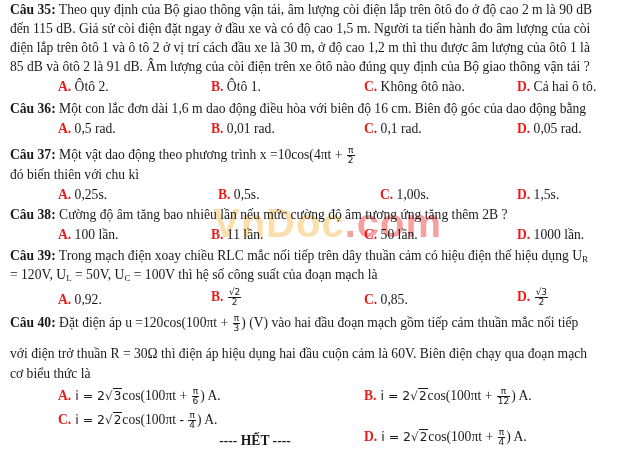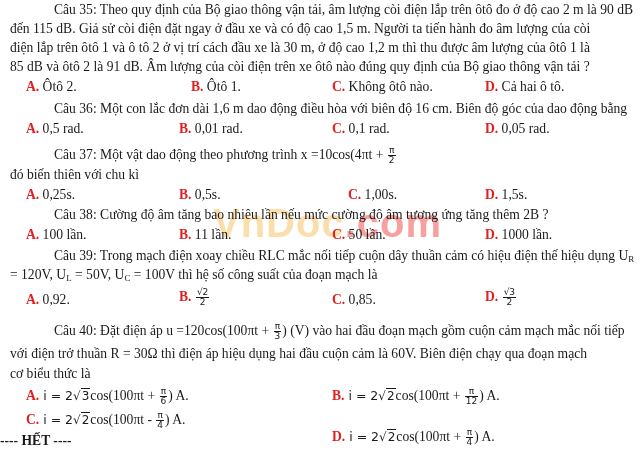--- a/index.html
+++ b/index.html
@@ -2,92 +2,92 @@
 <html><head>
 <meta charset="utf-8">
 <style>
   html, body { margin: 0; padding: 0; background: #ffffff; }
   body {
     width: 640px; height: 451px; overflow: hidden; position: relative;
     font-family: "Liberation Serif", serif; font-size: 13.6px; color: #1a1a1a;
   }
   .page { position: absolute; left: 0; top: 0; width: 640px; height: 451px; }
   .line { position: absolute; left: 10px; white-space: nowrap; line-height: 16px; }
-  .qnum { font-weight: normal; margin-left: 44px; }
-  .opt { position: absolute; white-space: nowrap; line-height: 16px; }
+  .qnum { font-weight: bold; }
+  .opt { position: absolute; white-space: nowrap; line-height: 16px; margin-left: 32px; }
   .lbl { color: #e21e1e; font-weight: bold; }
   .frac { display: inline-block; vertical-align: middle; text-align: center; font-size: 9px; line-height: 9px; margin: 0 1px; font-family: "DejaVu Sans", sans-serif; }
   .frac .num { display: block; border-bottom: 1px solid #1a1a1a; padding: 0 1px; }
   .frac .den { display: block; padding: 0 1px; }
   .sqrt { font-family: "DejaVu Sans", sans-serif; font-size: 12px; }
   .sqrt .rad { border-top: 1px solid #1a1a1a; padding: 0 1px; }
   .sans { font-family: "DejaVu Sans", sans-serif; font-size: 12.5px; }
   .sub { font-size: 9px; vertical-align: -2px; }
   .watermark {
     position: absolute; left: 213px; top: 206px; font-family: "Liberation Sans", sans-serif;
     font-weight: bold; font-size: 40px; letter-spacing: 1px; opacity: 0.45; pointer-events: none; line-height: 34px;
   }
   .wm-a { color: #f6b94a; }
   .wm-b { color: #ef2f2f; }
-  .end { position: absolute; left: 0; width: 510px; text-align: left; top: 433px; font-weight: bold; line-height: 16px; }
+  .end { position: absolute; left: 0; width: 510px; text-align: center; top: 433px; font-weight: bold; line-height: 16px; }
 </style>
 </head>
 <body>
 
 <div class="page">
 
   <div class="watermark"><span class="wm-a">VnDoc</span><span class="wm-b">.com</span></div>
 
   <div>
     <div class="line" style="top:2px"><span class="qnum">Câu 35:</span><span> Theo quy định của Bộ giao thông vận tải, âm lượng còi điện lắp trên ôtô đo ở độ cao 2 m là 90 dB</span></div>
     <div class="line" style="top:21px">đến 115 dB. Giả sử còi điện đặt ngay ở đầu xe và có độ cao 1,5 m. Người ta tiến hành đo âm lượng của còi</div>
     <div class="line" style="top:40px">điện lắp trên ôtô 1 và ô tô 2 ở vị trí cách đầu xe là 30 m, ở độ cao 1,2 m thì thu được âm lượng của ôtô 1 là</div>
     <div class="line" style="top:59px">85 dB và ôtô 2 là 91 dB. Âm lượng của còi điện trên xe ôtô nào đúng quy định của Bộ giao thông vận tải ?</div>
     <div class="opt" style="left:26px;top:79px"><span class="lbl">A.</span><span> Ôtô 2.</span></div>
-    <div class="opt" style="left:191px;top:79px"><span class="lbl">B.</span><span> Ôtô 1.</span></div>
+    <div class="opt" style="left:179px;top:79px"><span class="lbl">B.</span><span> Ôtô 1.</span></div>
     <div class="opt" style="left:332px;top:79px"><span class="lbl">C.</span><span> Không ôtô nào.</span></div>
     <div class="opt" style="left:485px;top:79px"><span class="lbl">D.</span><span> Cả hai ô tô.</span></div>
   </div>
 
   <div>
     <div class="line" style="top:101px"><span class="qnum">Câu 36:</span><span> Một con lắc đơn dài 1,6 m dao động điều hòa với biên độ 16 cm. Biên độ góc của dao động bằng</span></div>
     <div class="opt" style="left:26px;top:121px"><span class="lbl">A.</span><span> 0,5 rad.</span></div>
     <div class="opt" style="left:179px;top:121px"><span class="lbl">B.</span><span> 0,01 rad.</span></div>
     <div class="opt" style="left:332px;top:121px"><span class="lbl">C.</span><span> 0,1 rad.</span></div>
     <div class="opt" style="left:485px;top:121px"><span class="lbl">D.</span><span> 0,05 rad.</span></div>
   </div>
 
   <div>
     <div class="line" style="top:146px"><span class="qnum">Câu 37:</span><span> Một vật dao động theo phương trình x =10cos(4πt + </span><span class="frac"><span class="num">π</span><span class="den">2</span></span></div>
     <div class="line" style="top:167px">đó biến thiên với chu kì</div>
     <div class="opt" style="left:26px;top:187px"><span class="lbl">A.</span><span> 0,25s.</span></div>
-    <div class="opt" style="left:179px;top:187px"><span class="lbl">B.</span><span> 0,5s.</span></div>
+    <div class="opt" style="left:186px;top:187px"><span class="lbl">B.</span><span> 0,5s.</span></div>
     <div class="opt" style="left:348px;top:187px"><span class="lbl">C.</span><span> 1,00s.</span></div>
     <div class="opt" style="left:485px;top:187px"><span class="lbl">D.</span><span> 1,5s.</span></div>
   </div>
 
   <div>
     <div class="line" style="top:207px"><span class="qnum">Câu 38:</span><span> Cường độ âm tăng bao nhiêu lần nếu mức cường độ âm tương ứng tăng thêm 2B ?</span></div>
     <div class="opt" style="left:26px;top:227px"><span class="lbl">A.</span><span> 100 lần.</span></div>
     <div class="opt" style="left:179px;top:227px"><span class="lbl">B.</span><span> 11 lần.</span></div>
     <div class="opt" style="left:332px;top:227px"><span class="lbl">C.</span><span> 50 lần.</span></div>
     <div class="opt" style="left:485px;top:227px"><span class="lbl">D.</span><span> 1000 lần.</span></div>
   </div>
 
   <div>
-    <div class="line" style="top:248px"><span class="qnum">Câu 39:</span><span> Trong mạch điện xoay chiều RLC mắc nối tiếp cuộn dây thuần cảm có hiệu điện thế hiệu dụng U</span><span class="sub">R</span></div>
+    <div class="line" style="top:248px"><span class="qnum">Câu 39:</span><span> Trong mạch điện xoay chiều RLC mắc nối tiếp trên dây thuần cảm có hiệu điện thế hiệu dụng U</span><span class="sub">R</span></div>
     <div class="line" style="top:267px"><span>= 120V, U</span><span class="sub">L</span><span> = 50V, U</span><span class="sub">C</span><span> = 100V thì hệ số công suất của đoạn mạch là</span></div>
     <div class="opt" style="left:26px;top:292px"><span class="lbl">A.</span><span> 0,92.</span></div>
     <div class="opt" style="left:179px;top:288px"><span class="lbl">B.</span> <span class="frac"><span class="num">√2</span><span class="den">2</span></span></div>
     <div class="opt" style="left:332px;top:292px"><span class="lbl">C.</span><span> 0,85.</span></div>
     <div class="opt" style="left:485px;top:288px"><span class="lbl">D.</span> <span class="frac"><span class="num">√3</span><span class="den">2</span></span></div>
   </div>
 
   <div>
-    <div class="line" style="top:322px"><span class="qnum">Câu 40:</span><span> Đặt điện áp u =120cos(100πt + </span><span class="frac"><span class="num">π</span><span class="den">3</span></span><span>) (V) vào hai đầu đoạn mạch gồm cuộn cảm mạch mắc nối tiếp</span></div>
+    <div class="line" style="top:314px"><span class="qnum">Câu 40:</span><span> Đặt điện áp u =120cos(100πt + </span><span class="frac"><span class="num">π</span><span class="den">3</span></span><span>) (V) vào hai đầu đoạn mạch gồm tiếp cảm thuần mắc nối tiếp</span></div>
     <div class="line" style="top:346px">với điện trở thuần R = 30Ω thì điện áp hiệu dụng hai đầu cuộn cảm là 60V. Biên điện chạy qua đoạn mạch</div>
     <div class="line" style="top:366px">cơ biểu thức là</div>
 
     <div class="opt" style="left:26px;top:387px"><span class="lbl">A.</span><span class="sans"> i = 2</span><span class="sqrt">√<span class="rad">3</span></span><span>cos(100πt + </span><span class="frac"><span class="num">π</span><span class="den">6</span></span><span>) A.</span></div>
     <div class="opt" style="left:332px;top:387px"><span class="lbl">B.</span><span class="sans"> i = 2</span><span class="sqrt">√<span class="rad">2</span></span><span>cos(100πt + </span><span class="frac"><span class="num">π</span><span class="den">12</span></span><span>) A.</span></div>
     <div class="opt" style="left:26px;top:411px"><span class="lbl">C.</span><span class="sans"> i = 2</span><span class="sqrt">√<span class="rad">2</span></span><span>cos(100πt - </span><span class="frac"><span class="num">π</span><span class="den">4</span></span><span>) A.</span></div>
     <div class="opt" style="left:332px;top:428px"><span class="lbl">D.</span><span class="sans"> i = 2</span><span class="sqrt">√<span class="rad">2</span></span><span>cos(100πt + </span><span class="frac"><span class="num">π</span><span class="den">4</span></span><span>) A.</span></div>
   </div>
 
   <div class="end">---- HẾT ----</div>

